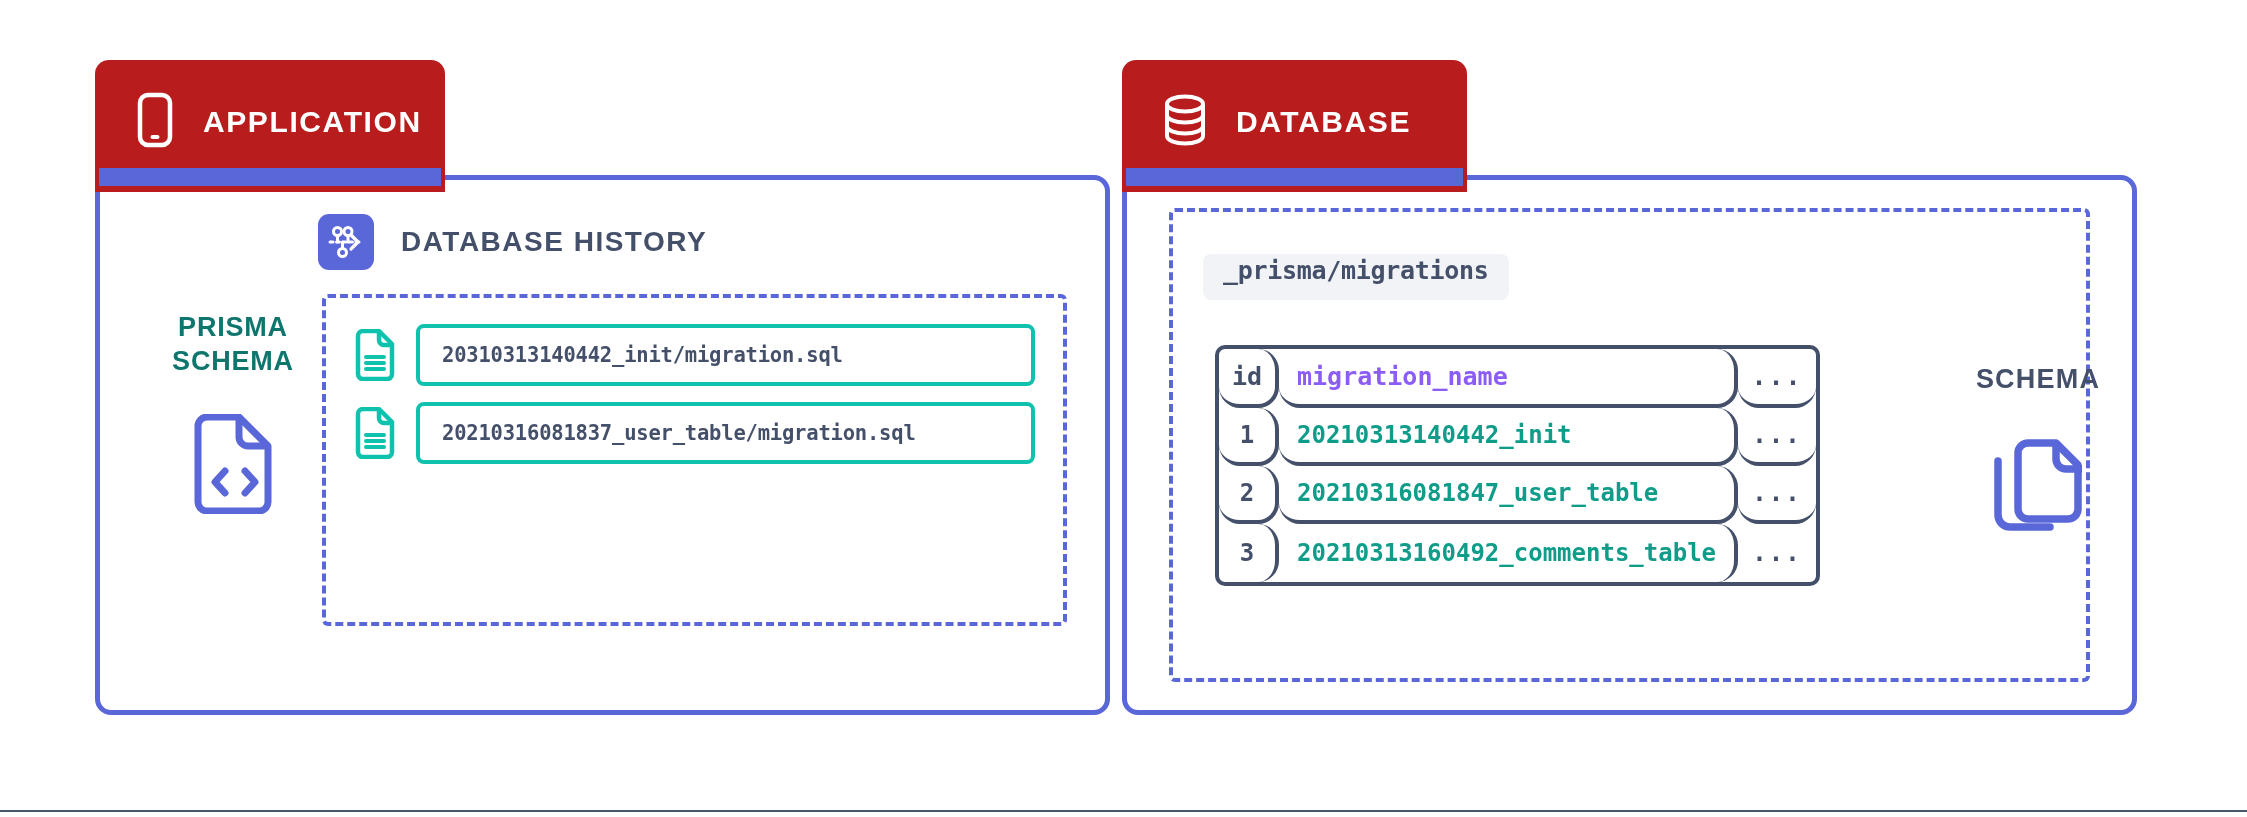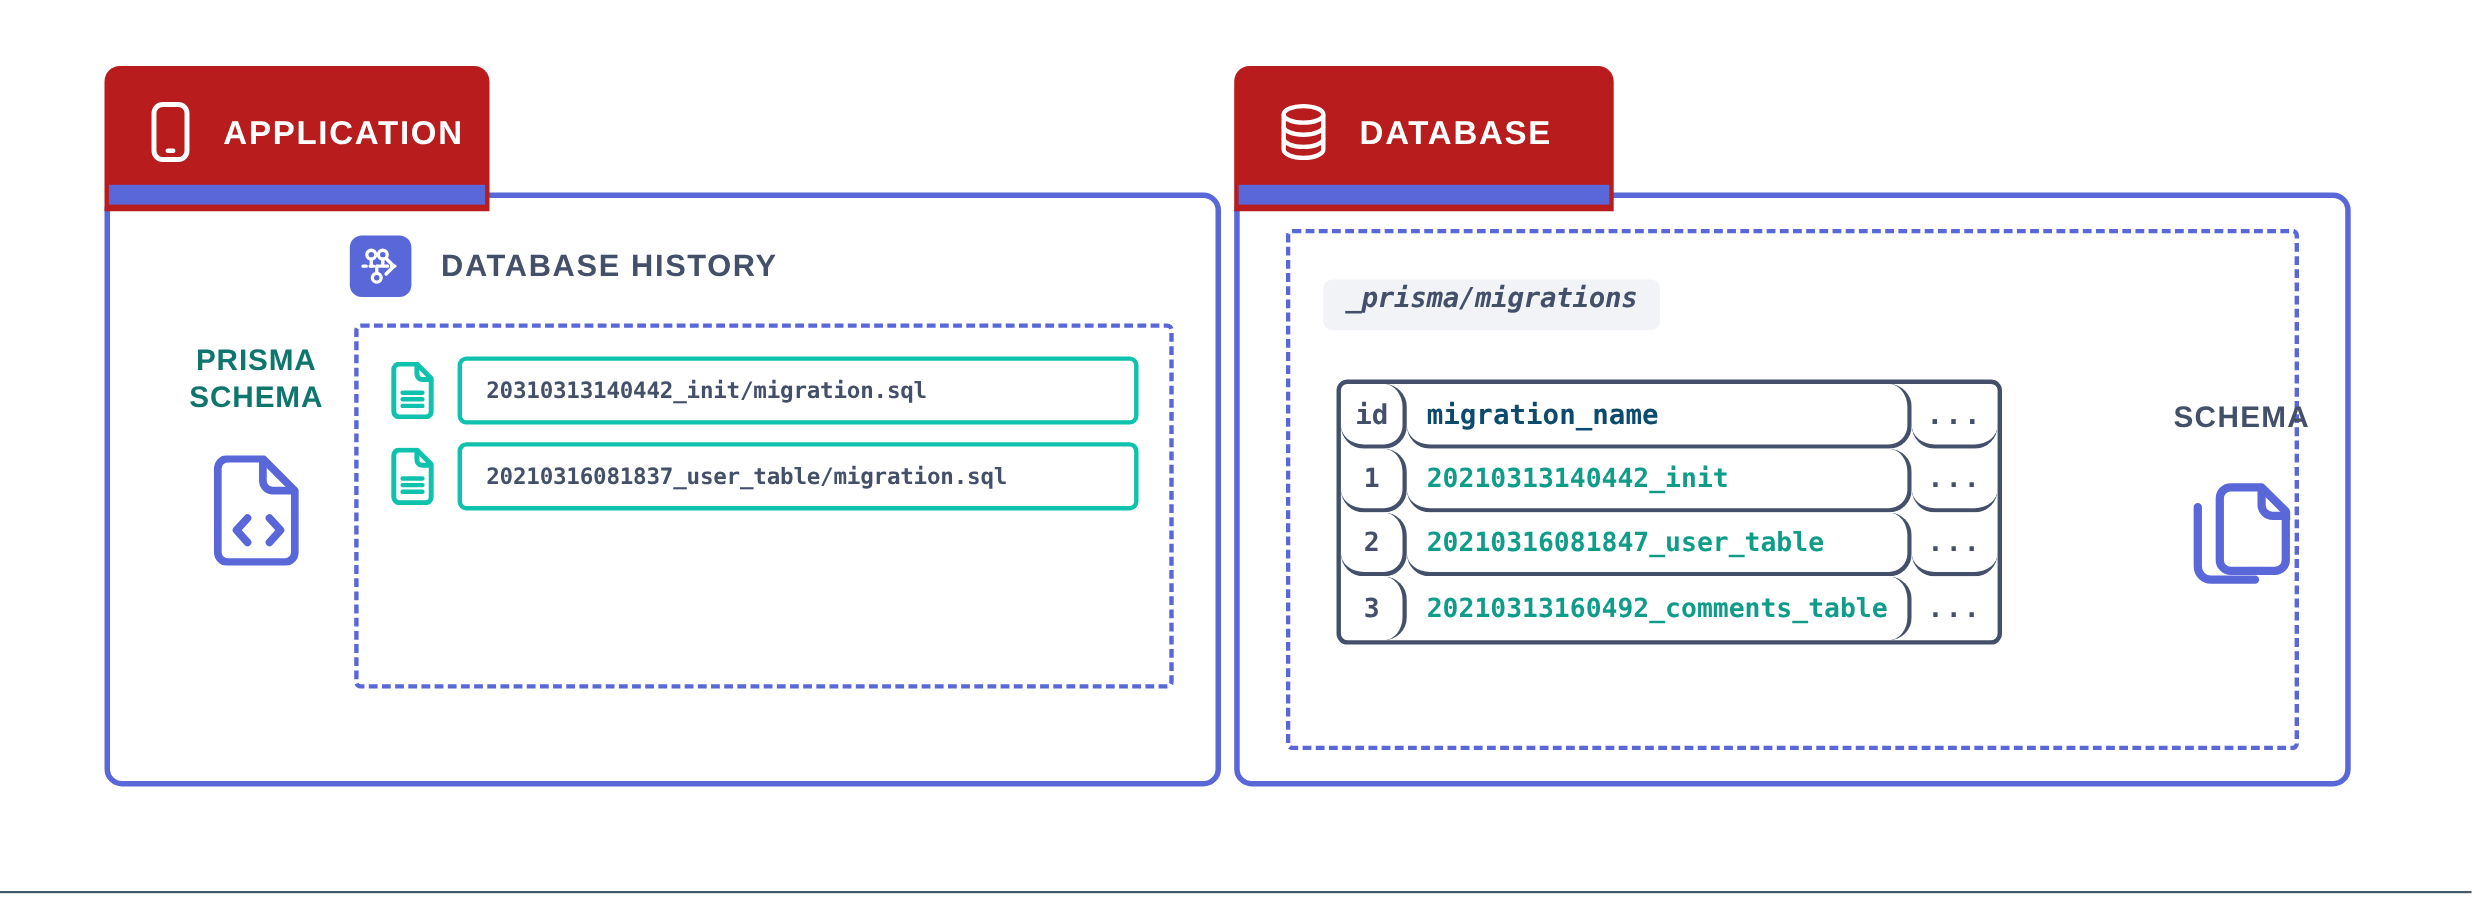--- a/index.html
+++ b/index.html
@@ -178,21 +178,20 @@
 
   .db-inner { position: absolute; inset: 0; }
 
   .path-chip {
     position: absolute;
     left: 30px;
     top: 42px;
     background: #f1f3f6;
     border-radius: 8px;
     padding: 2px 20px 15px;
-    font-style: italic;
   }
   .path-chip span {
     color: #44506a;
     font-family: "DejaVu Sans Mono", monospace;
     font-size: 25px;
     font-weight: 700;
     letter-spacing: -0.3px;
   }
 
   .db-table {
@@ -211,21 +210,21 @@
     border-bottom: 4px solid #44506a;
     font-family: "DejaVu Sans Mono", monospace;
     font-weight: 700;
     text-align: left;
     border-radius: 21px;
   }
   .db-table tr:last-child td { border-bottom: none; }
   .db-table td:last-child, .db-table th:last-child { border-right: none; }
 
   .db-table th {
-    color: #0c4a6e;
+    color: #8b5cf6;
     font-size: 25px;
     height: 58px;
     padding: 13px 18px;
   }
   .db-table td {
     color: #0f9d8a;
     font-size: 24px;
     height: 58px;
     padding: 0 18px;
   }

